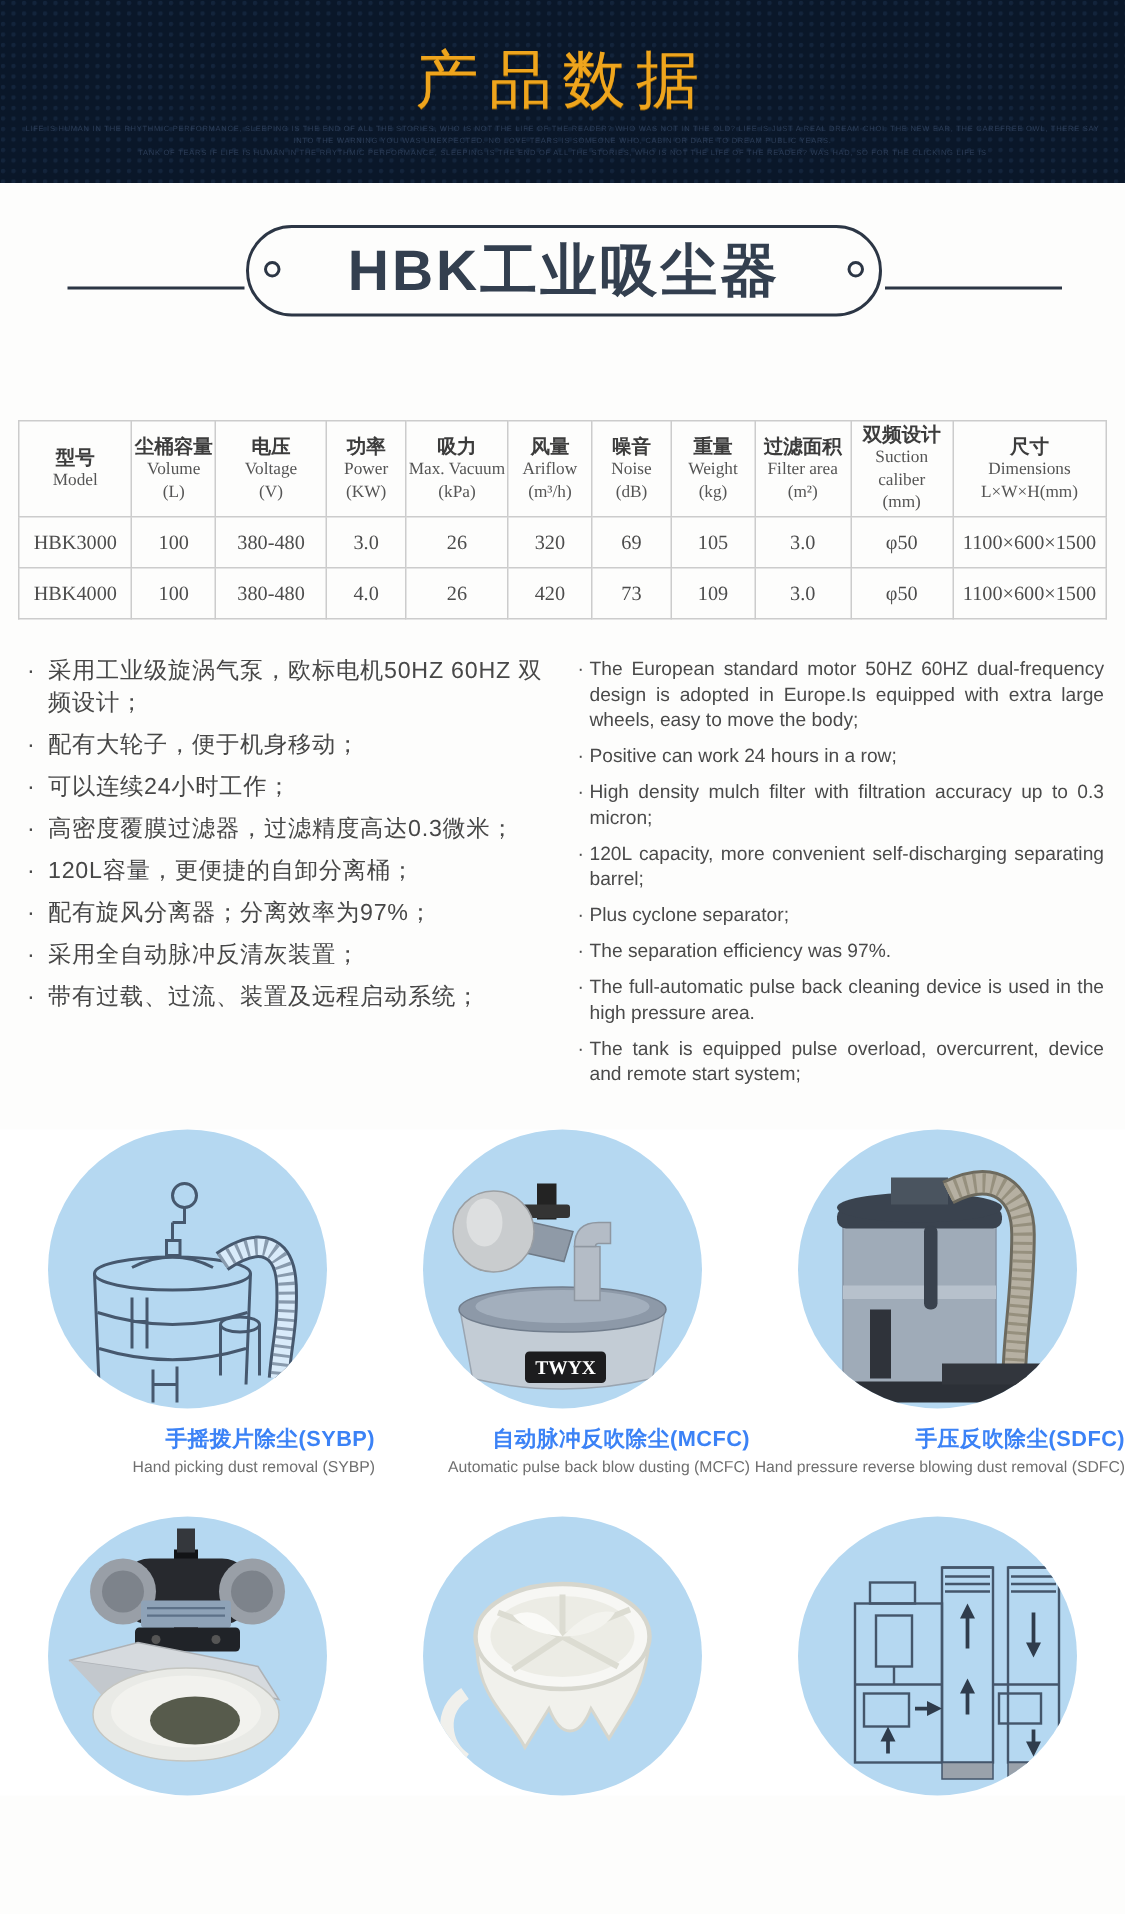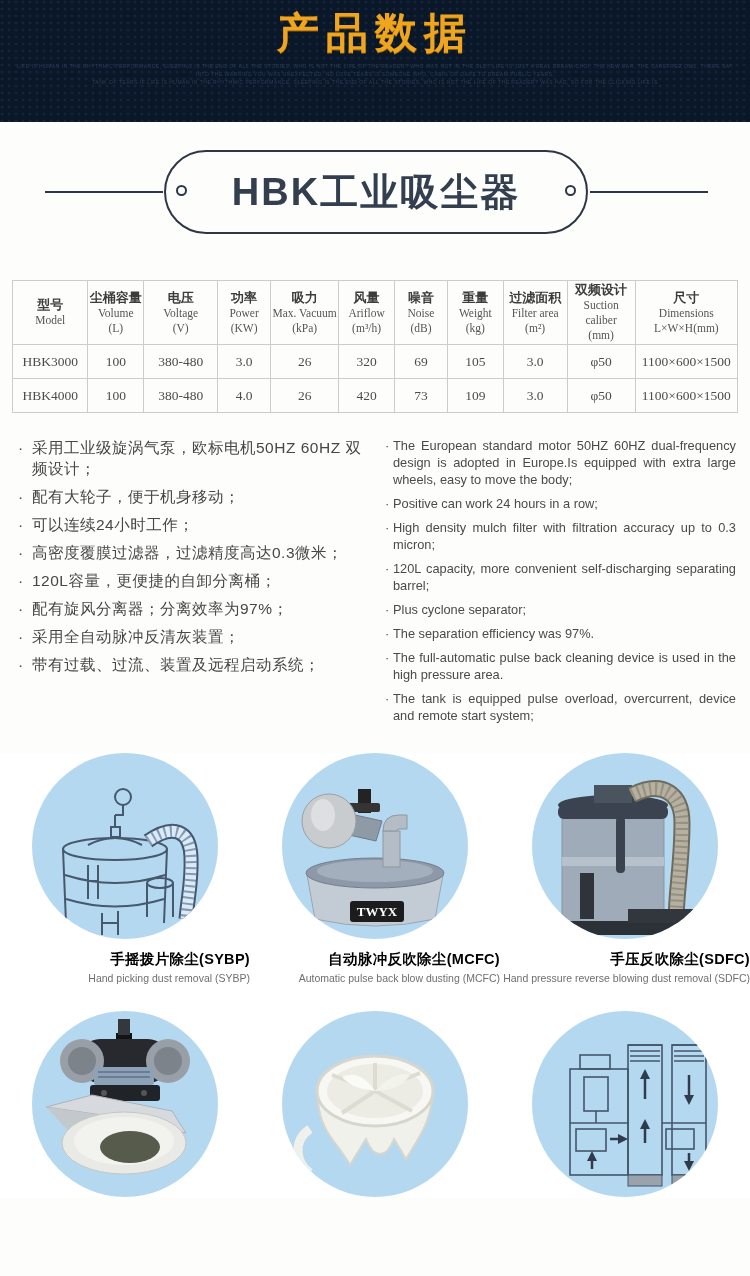--- a/index.html
+++ b/index.html
@@ -12,34 +12,35 @@
 
   
   .hdr {
     height:122px; text-align:center;
     background-color:#0a1729;
     background-image: radial-gradient(circle at 2px 2px, #13243b 1.3px, transparent 1.7px);
     background-size:7px 7px;
     padding-top:8px;
   }
   .hdr-title {
-    font-size:42px; font-weight:bold; color:#efa51d;
+    font-size:42px; font-weight:normal; color:#efa51d;
     letter-spacing:7px; line-height:50px;
     text-shadow:0 1px 0 #8a5c06;
+    margin-top:20px;
   }
   .hdr-watermark { margin-top:4px; }
   .hdr-watermark div {
     font-size:5px; line-height:8px; color:#2c3d57; letter-spacing:.5px;
     white-space:nowrap; overflow:hidden;
   }
 
   
   .banner-wrap { position:relative; height:136px; background:#fdfdfc; }
   .pill {
-    position:absolute; left:164px; top:28px; width:424px; height:84px;
+    position:absolute; left:164px; top:28px; width:424px; height:61px;
     border:2.5px solid #2c3645; border-radius:44px; background:#fdfdfc;
     display:flex; align-items:center; justify-content:center;
   }
   .pill-title { font-size:38px; font-weight:bold; color:#333f4f; letter-spacing:2px; }
   .pill-dot {
     position:absolute; top:50%; width:11px; height:11px; margin-top:-7px;
     border:2.5px solid #2c3645; border-radius:50%; background:#fdfdfc;
   }
   .pill-dot.l { left:10px; } .pill-dot.r { right:10px; }
   .pill-line { position:absolute; top:69px; height:2px; background:#2c3645; }
@@ -82,21 +83,21 @@
     margin-top:22px; display:grid; grid-template-columns:repeat(3,250px);
     row-gap:26px; justify-content:center; background:#fff;
   }
   .g-item { text-align:right; }
   .g-circle {
     width:186px; height:186px; border-radius:50%; margin:0 auto;
     background:#b5d8f1; overflow:hidden; position:relative;
   }
   .g-circle svg { position:absolute; left:0; top:0; }
   .g-cn {
-    margin-top:11px; font-size:14.5px; font-weight:bold; color:#000000;
+    margin-top:11px; font-size:14.5px; font-weight:bold; color:#3b82f6;
     white-space:nowrap; letter-spacing:.3px;
   }
   .g-en {
     margin-top:3px; font-size:10.5px; color:#6f6f6f; line-height:13px;
     white-space:pre-line;
   }
 </style>
 </head>
 <body>
 

